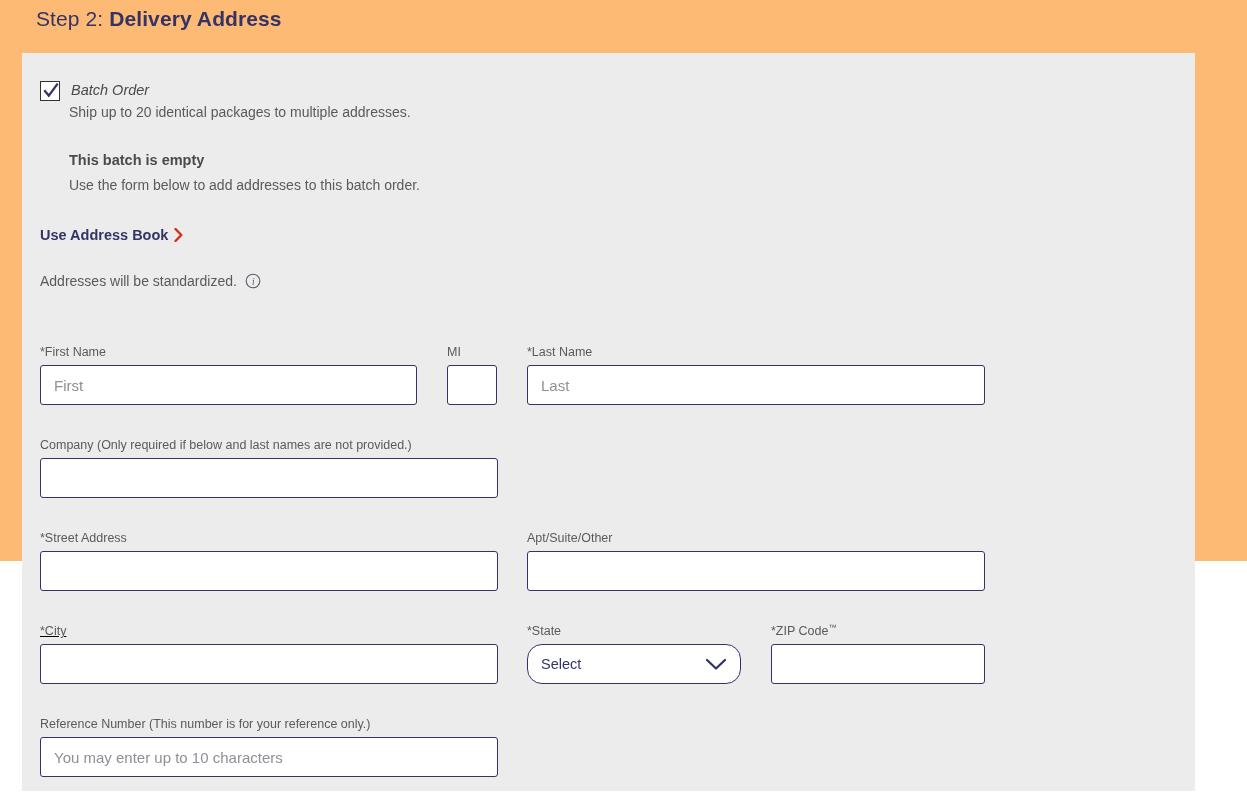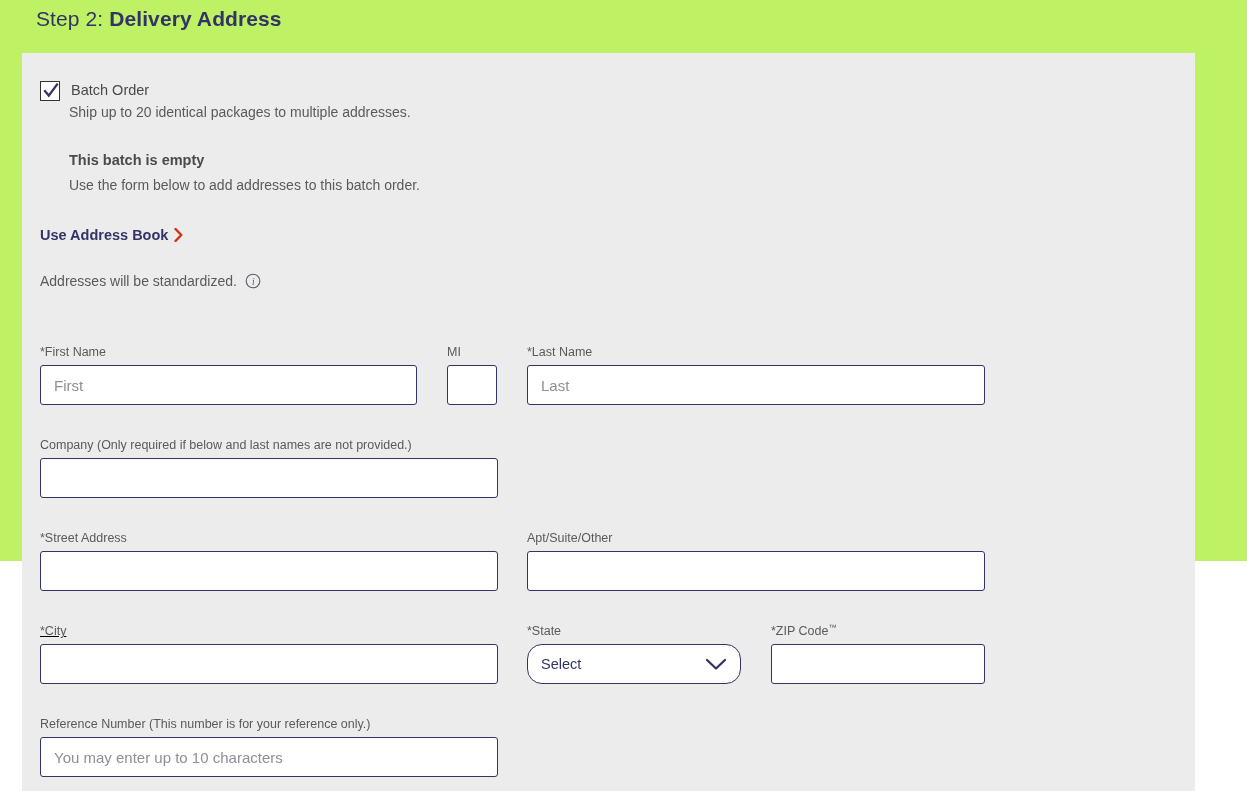--- a/index.html
+++ b/index.html
@@ -10,21 +10,21 @@
     height: 797px;
     background: #ffffff;
     font-family: "Liberation Sans", sans-serif;
     overflow: hidden;
   }
 
   .page {
     position: relative;
     width: 1247px;
     height: 561px;
-    background: #bef264;
+    background: #fdba74;
   }
 
   
   .step-heading {
     position: absolute;
     left: 36px;
     top: 7px;
     font-size: 21px;
     color: #333366;
     letter-spacing: 0.1px;
@@ -69,20 +69,21 @@
     position: absolute;
     left: 1px;
     top: 0px;
     display: block;
   }
   .batch-label {
     margin-left: 11px;
     font-size: 14.5px;
     color: #4a4a4a;
     line-height: 20px;
+    font-style: italic;
   }
   .batch-sub {
     position: absolute;
     left: 47px;
     top: 50px;
     font-size: 14px;
     color: #5a5a5a;
     line-height: 18px;
   }
 

